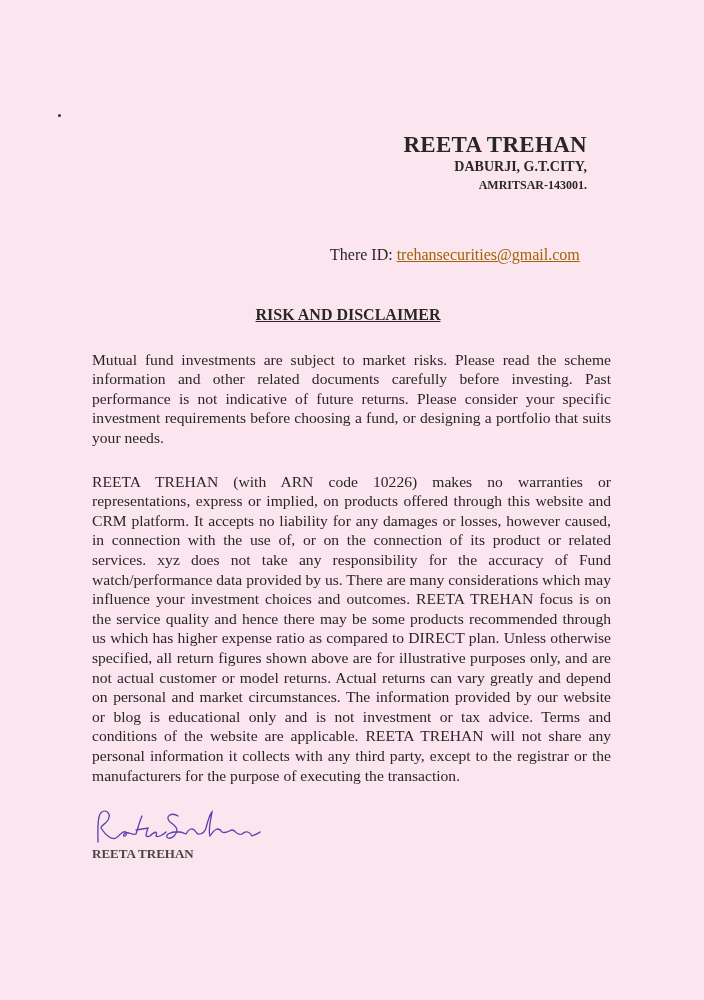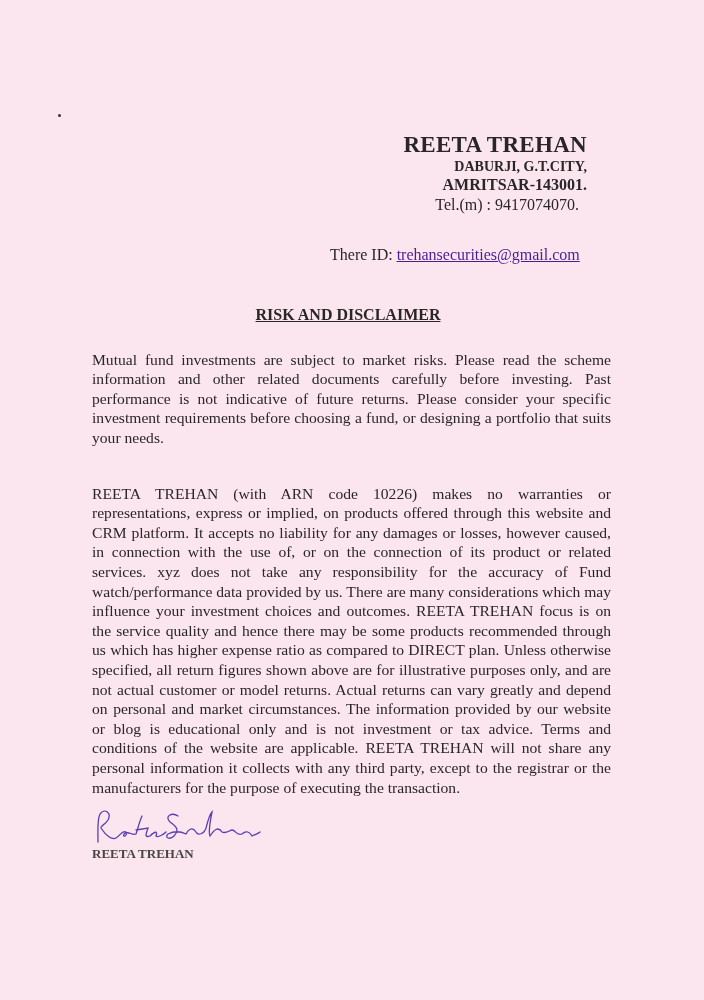--- a/index.html
+++ b/index.html
@@ -15,59 +15,58 @@
     position:absolute; right:117px; top:132px;
     text-align:right;
   }
   .name {
     font-size:23px; font-weight:bold; letter-spacing:0.3px;
     line-height:26px; margin-right:0;
   }
   .addr {
     font-size:14px; font-weight:bold; line-height:17px;
   }
-  .addr-big { font-size:16px; line-height:20px;font-family:Liberation Serif, serif; }
+  .addr-big { font-size:12px; line-height:20px;font-family:Liberation Serif, serif; }
   .tel { font-size:16px; line-height:20px; margin-right:8px; }
   .email-line {
     position:absolute; left:330px; top:246px;
     font-size:16px;
   }
-  .email-line a { color:#4c1d95; text-decoration:underline; }
+  .email-line a { color:#a16207; text-decoration:underline; }
   .heading {
     position:absolute; left:0; right:0; top:306px;
     text-align:center; font-size:16px; font-weight:bold;
     text-decoration:underline; margin-left:-8px;
   }
   .para {
     position:absolute; left:92px; width:519px;
     font-size:15.6px; line-height:19.6px;
     text-align:justify;
   }
   .p1 { top:334px; }
-  .p2 { top:468px; }
+  .p2 { top:456px; }
   .signature {
     position:absolute; left:92px; top:806px;
   }
   .sig-name {
     position:absolute; left:92px; top:846px;
     font-size:13px; font-weight:bold; color:#4a4444;
   }
   .speck { position:absolute; width:3px; height:3px; background:#3a2f33; border-radius:50%; }
 </style>
 </head>
 <body>
 
 <div class="page">
   <span class="speck" style="left:58px;top:114px;"></span>
 
   <div class="letterhead">
     <div class="name">REETA TREHAN</div>
     <div class="addr">DABURJI, G.T.CITY,</div>
     <div class="addr addr-big">AMRITSAR-143001.</div>
-    <div class="tel">Tel.(m) : 9417074070.</div>
   </div>
 
   <div class="email-line">
     <span>There ID: </span><a>trehansecurities@gmail.com</a>
   </div>
 
   <div class="heading">RISK AND DISCLAIMER</div>
 
   <p class="para p1">Mutual fund investments are subject to market risks. Please read the scheme information and other related documents carefully before investing. Past performance is not indicative of future returns. Please consider your specific investment requirements before choosing a fund, or designing a portfolio that suits your needs.</p>
   <p class="para p2">REETA TREHAN (with ARN code 10226) makes no warranties or representations, express or implied, on products offered through this website and CRM platform. It accepts no liability for any damages or losses, however caused, in connection with the use of, or on the connection of its product or related services. xyz does not take any responsibility for the accuracy of Fund watch/performance data provided by us. There are many considerations which may influence your investment choices and outcomes. REETA TREHAN focus is on the service quality and hence there may be some products recommended through us which has higher expense ratio as compared to DIRECT plan. Unless otherwise specified, all return figures shown above are for illustrative purposes only, and are not actual customer or model returns. Actual returns can vary greatly and depend on personal and market circumstances. The information provided by our website or blog is educational only and is not investment or tax advice. Terms and conditions of the website are applicable. REETA TREHAN will not share any personal information it collects with any third party, except to the registrar or the manufacturers for the purpose of executing the transaction.</p>

